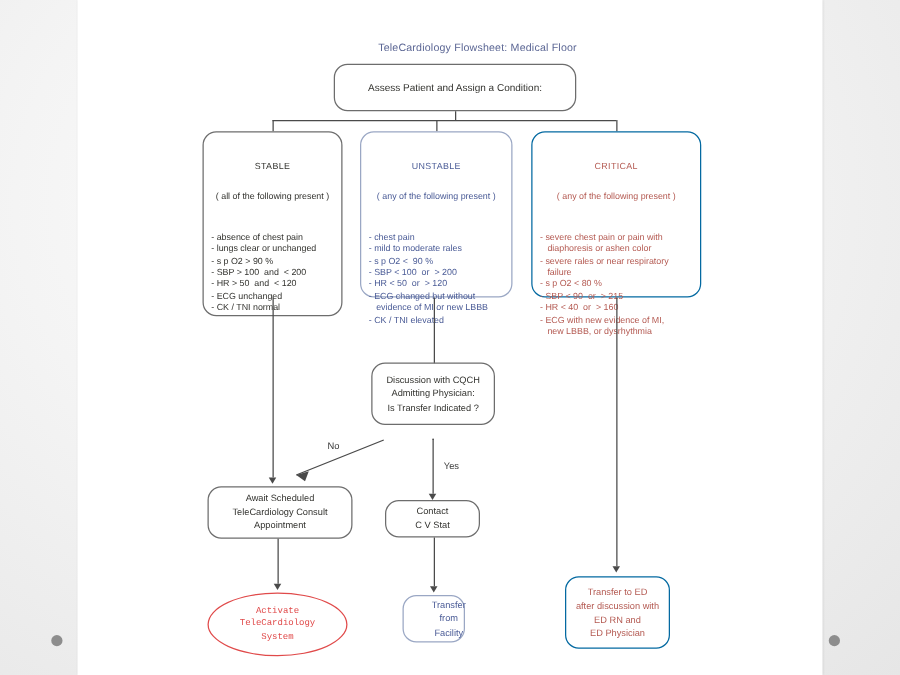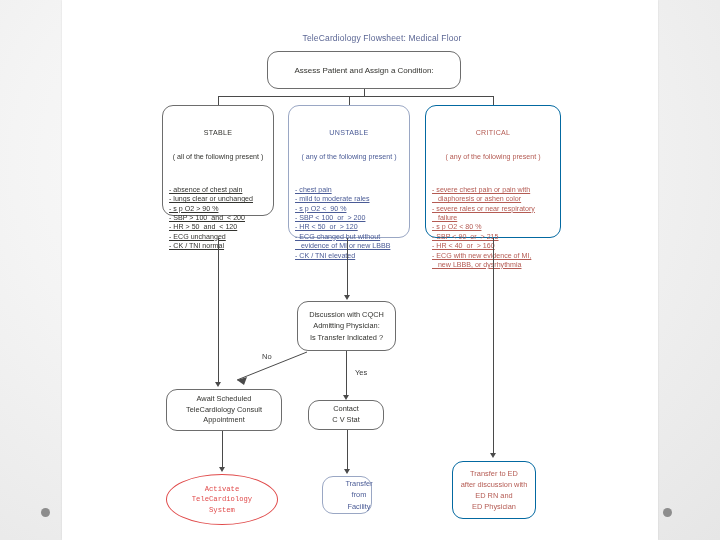--- a/index.html
+++ b/index.html
@@ -81,33 +81,32 @@
     text-align: center;
     display: block;
     white-space: pre;
   }
   .col-head .t1 { display: block; letter-spacing: 0.3px; }
   .col-head .t2 { display: block; }
   .col-items {
     margin-top: 9px;
     text-align: left;
     display: block;
-    text-decoration: underline;
   }
   .col-items .line {
     display: block;
     white-space: pre;
     line-height: 1.32;
   }
 
-  #box-stable   { left: 162px; top: 105px; width: 112px; height: 111px; font-size: 7.1px; }
+  #box-stable   { left: 162px; top: 105px; width: 112px; height: 148px; font-size: 7.1px; }
   #box-unstable { left: 288px; top: 105px; width: 122px; height: 133px; font-size: 7.1px; }
   #box-critical { left: 425px; top: 105px; width: 136px; height: 133px; font-size: 7.1px; }
 
-  #box-discussion { left: 297px; top: 301px; width: 99px; height: 50px; font-size: 7.4px; line-height: 1.5; }
+  #box-discussion { left: 297px; top: 290px; width: 99px; height: 50px; font-size: 7.4px; line-height: 1.5; }
   #box-await      { left: 166px; top: 389px; width: 116px; height: 42px; font-size: 7.4px; line-height: 1.45; }
   #box-contact    { left: 308px; top: 400px; width: 76px;  height: 30px; font-size: 7.4px; line-height: 1.45; }
   #box-transfer-facility { left: 322px; top: 476px; width: 50px; height: 38px; font-size: 7.4px; line-height: 1.5; padding-left: 24px; }
   #box-transfer-ed       { left: 452px; top: 461px; width: 84px; height: 58px; font-size: 7.4px; line-height: 1.5; }
 
   
   #oval-activate {
     position: absolute;
     left: 166px; top: 474px; width: 112px; height: 51px;
     box-sizing: border-box;

